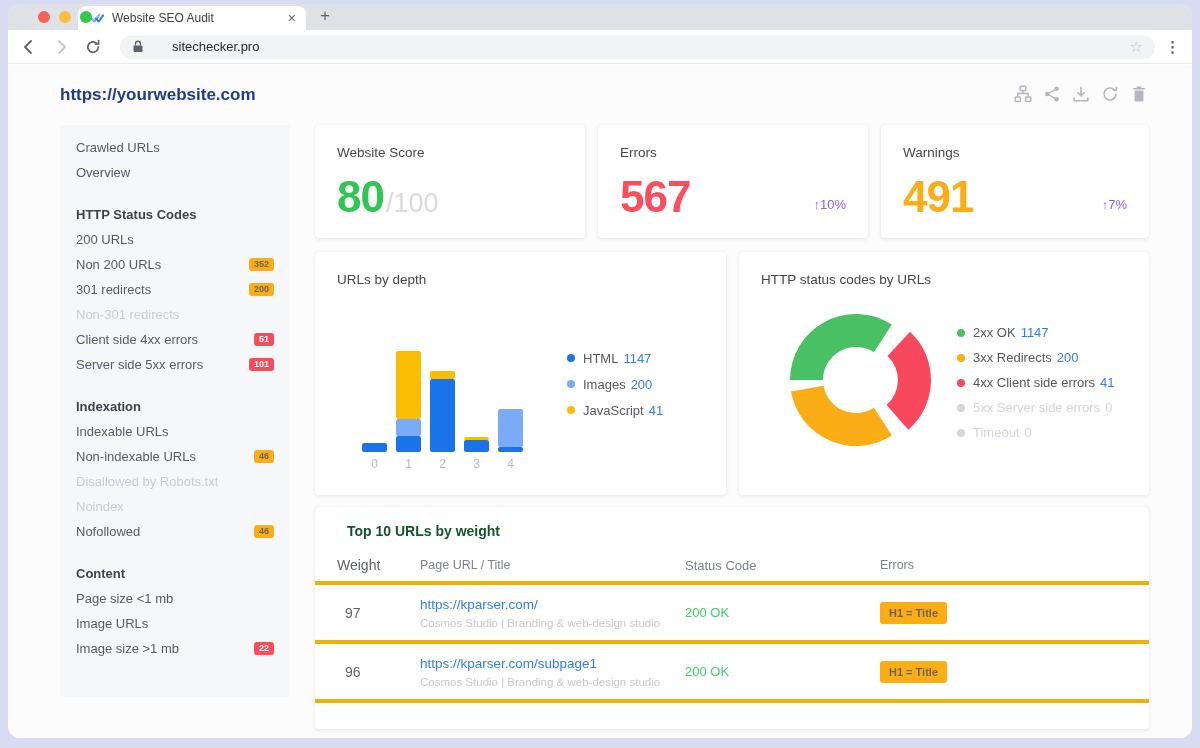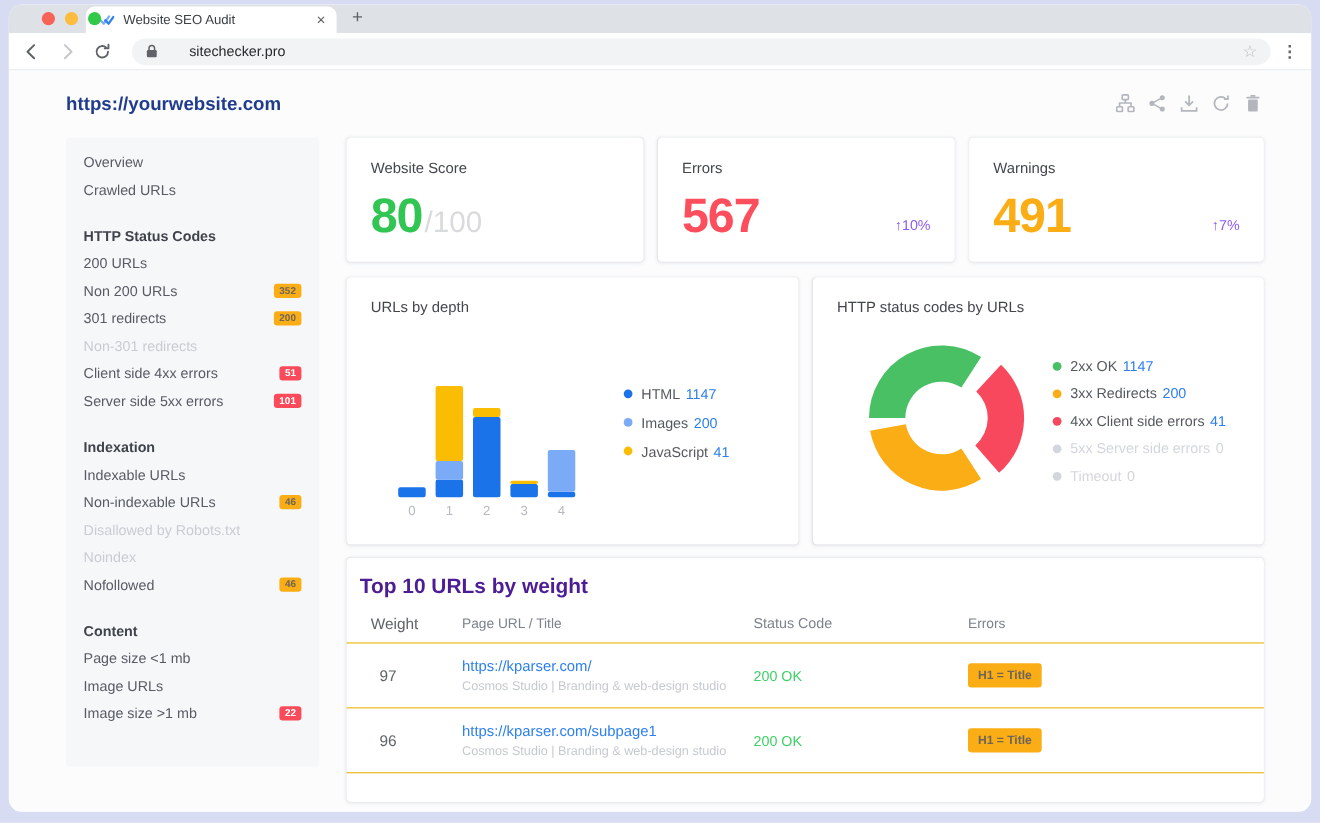--- a/index.html
+++ b/index.html
@@ -80,23 +80,23 @@
   #bar-legend { left:252px; top:93px; }
   #donut-legend { left:218px; top:68px; }
   .lg-row { display:flex; align-items:center; font-size:13px; color:#55595f; }
   #bar-legend .lg-row { height:26px; }
   #donut-legend .lg-row { height:25px; }
   .lg-dot { width:8px; height:8px; border-radius:50%; margin-right:8px; flex:none; }
   .lg-val { color:#2f80ed; font-weight:500; margin-left:5px; }
   .lg-row.muted, .lg-row.muted .lg-val { color:#d3d6dc; }
   
   .table-card { left:307px; top:442px; width:834px; height:222px; }
-  .tbl-title { position:absolute; left:12px; top:16px; font-size:19px; font-weight:bold; color:#4c1d95; }
+  .tbl-title { position:absolute; left:32px; top:16px; font-size:14px; font-weight:bold; color:#14532d; }
   .tbl { position:absolute; left:0; right:0; top:42px; }
-  .t-row { display:flex; align-items:center; border-bottom:1px solid #eab308; }
+  .t-row { display:flex; align-items:center; border-bottom:4px solid #eab308; }
   .t-head { height:36px; font-size:12.5px; color:#7d828c; }
   .t-data { height:59px; }
   .c-weight { width:105px; padding-left:22px; font-size:14px; color:#5f6368; }
   .t-data .c-weight { padding-left:30px; }
   .c-url { width:265px; }
   .c-status { width:195px; font-size:13px; }
   .c-errors { flex:1; }
   .t-data .c-status { color:#3ed166; }
   .page-link { font-size:13.5px; color:#2f80ed; text-decoration:none; display:block; }
   .page-sub { font-size:11.5px; color:#c6c9cf; margin-top:5px; }
@@ -190,24 +190,24 @@
           <rect x="4.6" y="5.4" width="8.8" height="11" rx="1"></rect>
           <rect x="3" y="3" width="12" height="1.6" rx="0.8"></rect>
           <rect x="6.6" y="1.4" width="4.8" height="1.6" rx="0.8"></rect>
         </svg>
       </span>
     </div>
 
     <div class="sidebar" id="sidebar">
         <div class="sb-group">
           <div class="sb-item">
+            <span class="lbl">Crawled URLs</span>
+          </div>
+          <div class="sb-item">
             <span class="lbl">Overview</span>
-          </div>
-          <div class="sb-item">
-            <span class="lbl">Crawled URLs</span>
           </div>
         </div>
         <div class="sb-group">
           <div class="sb-head">HTTP Status Codes</div>
           <div class="sb-item">
             <span class="lbl">200 URLs</span>
           </div>
           <div class="sb-item">
             <span class="lbl">Non 200 URLs</span>
             <span class="badge yellow">352</span>

